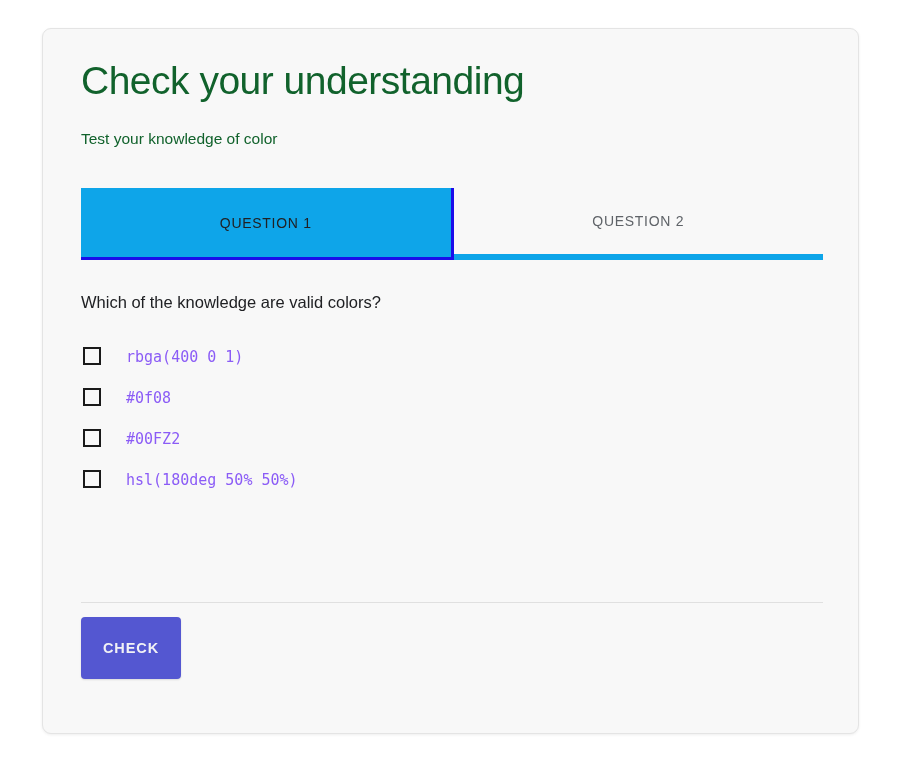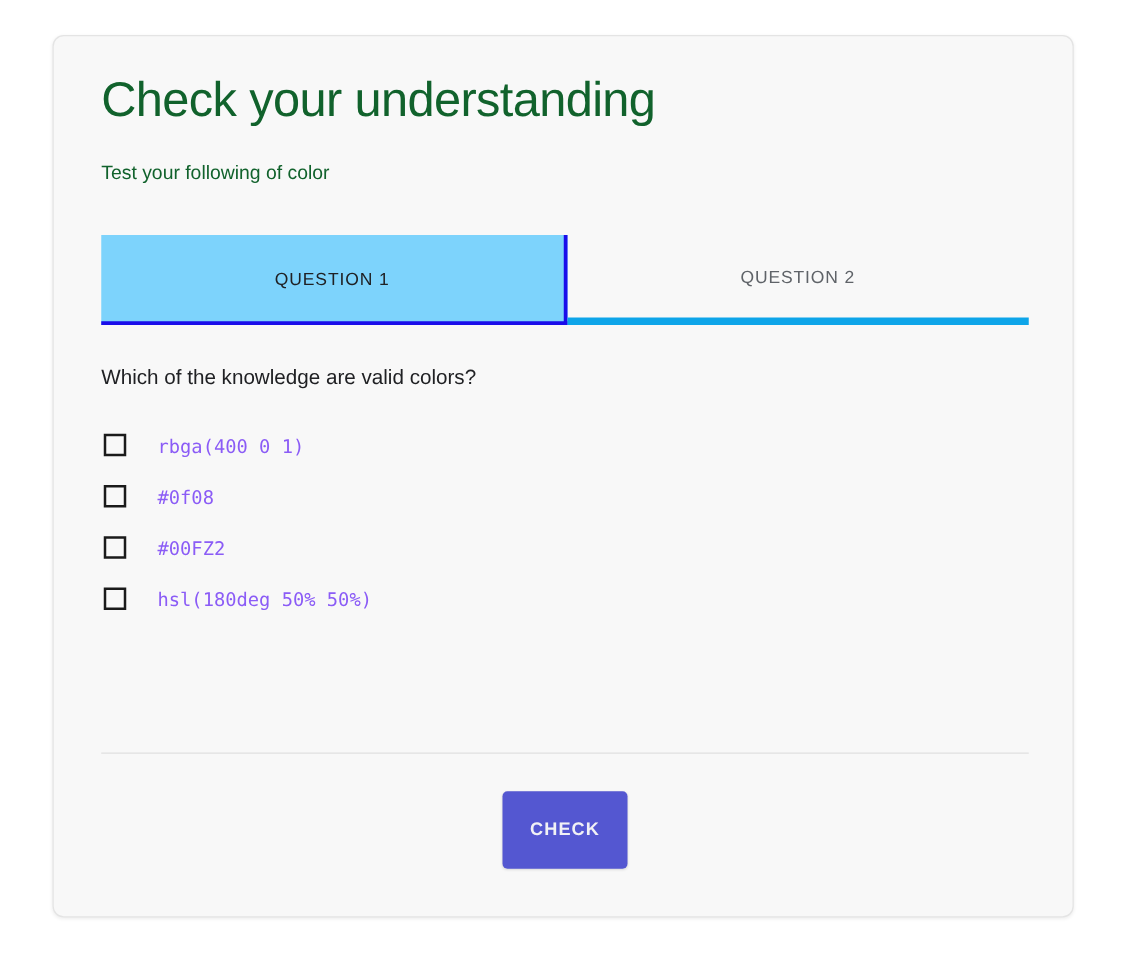--- a/index.html
+++ b/index.html
@@ -73,21 +73,21 @@
     letter-spacing: 0.7px;
     box-sizing: border-box;
     background: transparent;
     border: 0;
     cursor: pointer;
     font-family: inherit;
     padding: 0;
     position: relative;
   }
   .tab.active {
-    background: #7dd3fc;
+    background: #0ea5e9;
     color: #202124;
     border-bottom: 3px solid #1a0dea;
     border-right: 3px solid #1a0dea;
   }
   .tab.inactive {
     color: #5f6368;
     border-bottom: 6px solid #0ea5e9;
   }
 
   
@@ -139,26 +139,26 @@
     position: absolute;
     left: 38px;
     top: 573px;
     width: 742px;
     height: 1px;
     background: #e0e0e0;
   }
   .footer {
     position: absolute;
     left: 38px;
-    top: 590px;
+    top: 574px;
     width: 742px;
     height: 90px;
     display: flex;
     align-items: center;
-    justify-content: center;
+    justify-content: flex-start;
   }
   .check-button {
     width: 100px;
     height: 62px;
     background: #5457d1;
     color: #f1f1f5;
     border: 0;
     border-radius: 4px;
     font-family: inherit;
     font-size: 14.5px;
@@ -167,21 +167,21 @@
     cursor: pointer;
     box-shadow: 0 1px 2px rgba(0,0,0,0.12);
   }
 </style>
 </head>
 <body>
 
 <div class="quiz-card">
 
   <h1 class="quiz-title">Check your understanding</h1>
-  <p class="quiz-subtitle">Test your following of color</p>
+  <p class="quiz-subtitle">Test your knowledge of color</p>
 
   <div class="tabs">
     <button class="tab active">
       <span>QUESTION 1</span>
     </button>
     <button class="tab inactive">
       <span>QUESTION 2</span>
     </button>
   </div>
 

